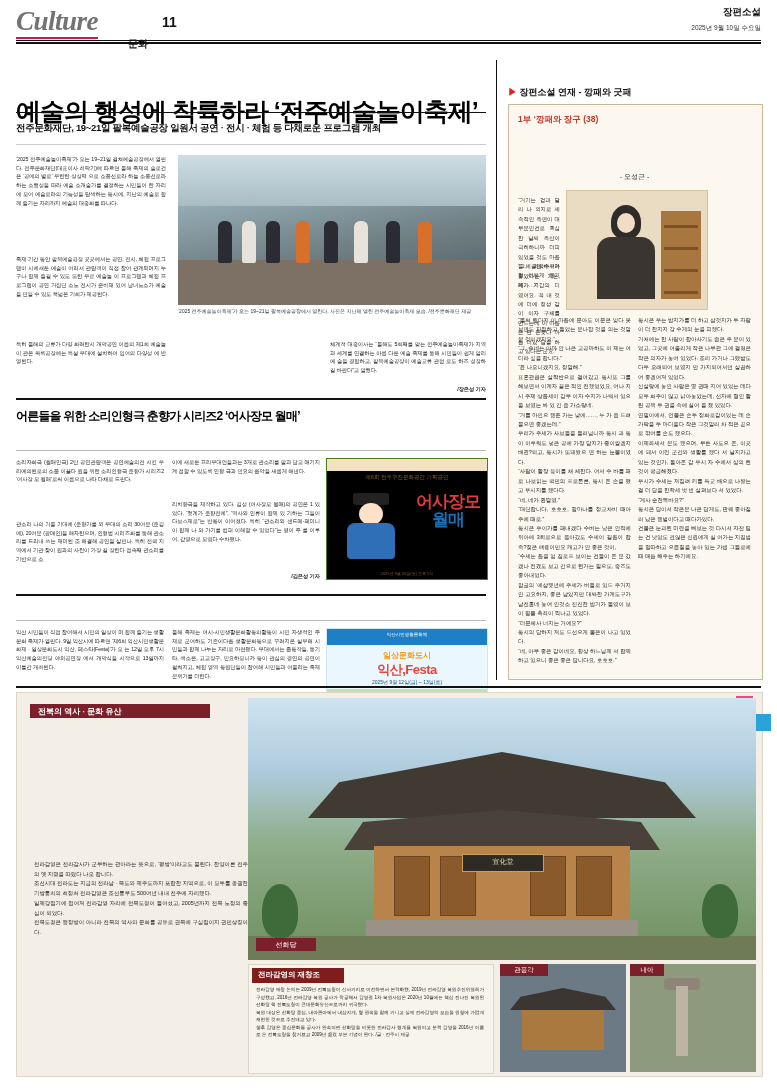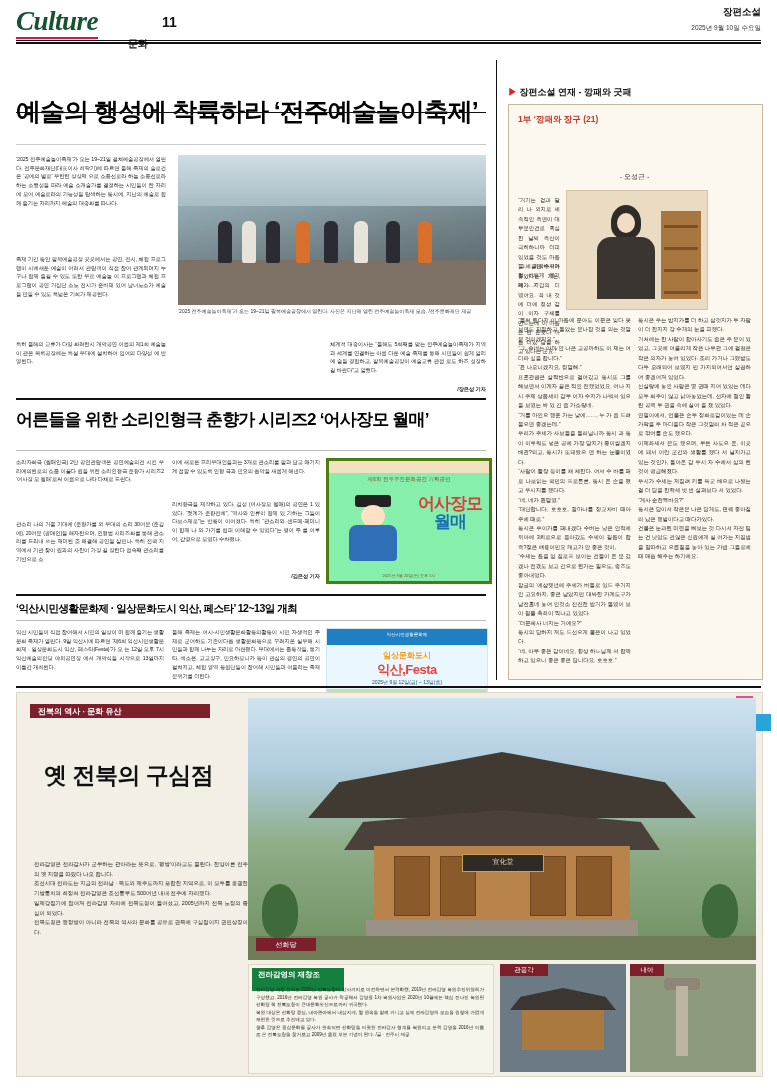--- a/index.html
+++ b/index.html
@@ -12,21 +12,21 @@
     overflow:hidden;
   }
   .page{position:relative;width:777px;height:1091px;}
 
   
   .masthead{position:absolute;left:0;top:0;width:777px;height:46px;}
   .masthead-title{
     position:absolute;left:16px;top:6px;
     font-family:"Liberation Serif", serif;
     font-style:italic;font-weight:bold;font-size:27px;
-    color:#14532d;letter-spacing:-0.5px;
+    color:#737373;letter-spacing:-0.5px;
   }
   .masthead-title .u{border-bottom:2px solid #d4145a;padding-bottom:1px;}
   .masthead-kor{position:absolute;left:128px;top:37px;font-size:10px;font-weight:bold;color:#111;}
   .masthead-pagenum{position:absolute;left:162px;top:14px;font-size:14px;font-weight:bold;color:#111;}
   .masthead-brand{position:absolute;right:16px;top:6px;font-size:9.5px;font-weight:bold;color:#111;}
   .masthead-date{position:absolute;right:16px;top:24px;font-size:6.5px;color:#333;}
   .rule-top{position:absolute;left:16px;top:40px;width:745px;height:1px;background:#111;}
   .rule-top2{position:absolute;left:16px;top:42px;width:745px;height:2px;background:#111;}
 
   
@@ -58,28 +58,28 @@
   .art-photo .fig.o{background:#d8702c;}
   .photo-caption{
     position:absolute;left:178px;top:308px;width:308px;
     font-size:5px;line-height:1.5;color:#333;
   }
 
   
   .rule-s2{position:absolute;left:16px;top:398px;width:470px;height:2px;background:#111;}
   .h2-title{
     position:absolute;left:16px;top:408px;width:470px;
-    font-size:17px;font-weight:bold;letter-spacing:-0.8px;color:#000;
+    font-size:12px;font-weight:bold;letter-spacing:-0.8px;color:#000;
   }
   .h2-sub{position:absolute;left:16px;top:436px;width:470px;font-size:7.5px;font-weight:bold;color:#111;}
   .rule-s2b{position:absolute;left:16px;top:450px;width:470px;height:1px;background:#bbb;}
 
   .poster1{
     position:absolute;left:326px;top:458px;width:160px;height:120px;
-    background:#86efac;border:3px solid #4d7c0f;overflow:hidden;
+    background:#000000;border:1px solid #4d7c0f;overflow:hidden;
   }
   .poster1 .ptop{position:absolute;left:0;top:0;width:100%;height:12px;background:#f2e2c2;}
   .poster1 .ptitle{position:absolute;left:0;top:15px;width:100%;text-align:center;font-size:5.5px;color:#8a5a2b;}
   .poster1 .pbig{position:absolute;left:86px;top:34px;width:70px;text-align:center;font-size:17px;font-weight:bold;color:#e03a3a;line-height:1;letter-spacing:-1px;}
   .poster1 .pbig2{position:absolute;left:86px;top:52px;width:70px;text-align:center;font-size:17px;font-weight:bold;color:#1a6fb5;line-height:1;letter-spacing:-1px;}
   .poster1 .pchar{position:absolute;left:14px;top:34px;width:60px;height:68px;}
   .poster1 .hat{position:absolute;left:12px;top:0;width:36px;height:12px;background:#222;border-radius:3px;}
   .poster1 .face{position:absolute;left:18px;top:10px;width:24px;height:22px;background:#ffe1c7;border-radius:50%;}
   .poster1 .robe{position:absolute;left:6px;top:30px;width:48px;height:36px;background:#2e6fb7;border-radius:8px 8px 4px 4px;}
   .poster1 .pfoot{position:absolute;left:0;bottom:3px;width:100%;text-align:center;font-size:4px;color:#7a5a33;}
@@ -155,21 +155,21 @@
   .hero .hall .door{position:absolute;top:10px;width:34px;height:58px;background:#8a5a2a;border:1px solid #6d4420;}
   .hero .plaque{position:absolute;left:214px;top:156px;width:80px;height:16px;background:#2e2a25;border:1px solid #c7a05a;}
   .hero .plaque span{position:absolute;left:0;top:2px;width:100%;text-align:center;font-size:7px;color:#e8d9a8;}
   .hero .stair{position:absolute;left:118px;top:222px;width:272px;height:16px;background:#9b9287;}
   .hero .yard{position:absolute;left:0;top:238px;width:100%;height:24px;background:#6f7a57;}
   .hero .tree{position:absolute;bottom:22px;width:36px;height:54px;background:#3f6a3a;border-radius:50% 50% 40% 40%;}
   .hero-cap{position:absolute;left:256px;top:938px;width:60px;height:13px;background:#7b1f2b;}
   .hero-cap span{position:absolute;left:0;top:2px;width:100%;text-align:center;font-size:7px;color:#fff;}
 
   .sub1{position:absolute;left:248px;top:964px;width:244px;height:108px;background:#f7f4ec;border:1px solid #ded6c6;}
-  .sub1-tag{position:absolute;left:252px;top:968px;width:92px;height:23px;background:#15803d;}
+  .sub1-tag{position:absolute;left:252px;top:968px;width:92px;height:15px;background:#7f1d1d;}
   .sub1-tag span{position:absolute;left:6px;top:2px;font-size:7.5px;font-weight:bold;color:#fff;}
   .sub1-body{position:absolute;left:256px;top:986px;width:228px;font-size:4.6px;line-height:1.65;color:#222;text-align:justify;}
 
   .sub2{position:absolute;left:500px;top:964px;width:126px;height:108px;background:#6c7a86;overflow:hidden;}
   .sub3{position:absolute;left:630px;top:964px;width:126px;height:108px;background:#8d9a7e;overflow:hidden;}
   .thumb-tag{position:absolute;height:12px;background:#7b1f2b;}
   .thumb-tag span{position:absolute;left:0;top:2px;width:100%;text-align:center;font-size:6.5px;color:#fff;}
   .t2tag{left:500px;top:964px;width:48px;}
   .t3tag{left:630px;top:964px;width:34px;}
   .sub2 .r{position:absolute;left:10px;top:24px;width:106px;height:22px;background:#3b3631;clip-path:polygon(0% 100%,10% 40%,50% 0%,90% 40%,100% 100%);}
@@ -187,20 +187,21 @@
     <div class="masthead-kor">문화</div>
     <div class="masthead-pagenum">11</div>
     <div class="masthead-brand">장편소설</div>
     <div class="masthead-date">2025년 9월 10일 수요일</div>
   </div>
   <div class="rule-top"></div>
   <div class="rule-top2"></div>
 
   <div class="lead-headline">예술의 행성에 착륙하라  ‘전주예술놀이축제’</div>
   <div class="rule-lead"></div>
+  <div class="lead-sub">전주문화재단, 19~21일 팔복예술공장 일원서 공연 · 전시 · 체험 등 다채로운 프로그램 개최</div>
   <div class="rule-lead2"></div>
 
   <div class="col body-text" style="left:16px;top:155px;width:150px;">‘2025 전주예술놀이축제’가 오는 19~21일 걸쳐예술공장에서 열린다. 전주문화재단(대표이사 최락기)에 따르면 올해 축제의 슬로건은 ‘공에의 별로’ 무한한 상상력 으로 소풍선로라 하늘 소풍선로라 하는 소행성을 따라 예술 소개술가를 결정하는 시민들이 한 자리에 모여 예술로라의 기능성을 탐색하는 동시에, 지난의 예술로 함께 즐기는 자리까지 예술의 대중화를 따나다.</div>
   <div class="col body-text" style="left:16px;top:255px;width:150px;">축제 기간 동안 팔복예술공장 곳곳에서는 공연, 전시, 체험 프로그램이 시에새운 예술이 여러서 관람객이 직접 참여 관계되며지 누구나 함께 즐길 수 있도 또한 무료 예술놀 이 프로그램과 체험 프로그램이 공연 거집단 소노 전시가 준비돼 있어 남녀노소가 예술을 만들 수 있도 폭넓은 기회가 제공된다.</div>
   <div class="col body-text" style="left:16px;top:340px;width:150px;">특히 올해의 교류가 다양 화려한시 개막공연 이름의 제1회 예술놀이 관은 목록공장에는 특설 무대에 설치하여 입어의 다양성 에 반영된다.</div>
   <div class="col body-text" style="left:330px;top:340px;width:156px;">체계적 대중이사는 “올해도 5회째를 맞는 전주예술놀이축제가 지역과 세계를 연결하는 아름 다운 예술 축제를 통해 시민들이 쉽게 알리 예 술을 경험하고, 팔복예술공장이 예술교류 관점 로도 하즈 성장하길 바란다”고 말했다.</div>
   <div class="col body-text" style="left:330px;top:385px;width:156px;text-align:right;font-weight:bold;">/장은성 기자</div>
 
   <div class="art-photo">
     <div class="sky"></div>
@@ -233,41 +234,40 @@
       <div class="hat"></div>
         <div class="face"></div>
         <div class="robe"></div>
     </div>
     <div class="pbig">어사장모</div>
     <div class="pbig2">월매</div>
     <div class="pfoot">2025년 9월 20일(토) 오후 5시</div>
   </div>
 
   <div class="rule-s3"></div>
-  <div class="h3-title">‘익산시민생활문화제 · 일상문화도시 익산, 페스타’ 12~13일 개최</div>
   <div class="rule-s3b"></div>
   <div class="col body-text" style="left:16px;top:628px;width:148px;">익산 시민들이 직접 참여해서 시민의 일상이 머 함께 즐기는 생활문화 축제가 열린다. 9일 익산시에 따르면 ‘제6회 익산시민생활문 화제 · 일상문화도시 익산, 페스타(Festa)’가 오 는 12일 오후 7시 익산예술의전당 야외공연장 에서 개막식을 시작으로 13일까지 이틀간 개최된다.</div>
   <div class="col body-text" style="left:172px;top:628px;width:148px;">올해 축제는 여시-시민생활문화활동의활동이 시민 자생적인 주제로 군여하도 기존이다음 생활문화동으로 꾸려지은 실부해 시민들과 함께 나누는 자리로 마련됐다. 무대에서는 춤동작들, 통기타, 색소폰, 고고장구, 민요하모니카 등이 관심의 경연의 공연이 펼쳐지고, 체험 영역 동원단들이 참여해 시민들과 어울리는 축제 분위기를 더한다.</div>
   <div class="col body-text" style="left:172px;top:706px;width:148px;">현장에서는 공예 화예도, 서예, 캘리그라피, 한지, 규피아 회화 인형이 등 관심 1 체험 부스 가 운영돼 나누어느 누구나 접근 수 있는 다채 로운 프로그램이 진행된다.</div>
 
   <div class="poster2">
     <div class="band"></div>
     <div class="bandtxt">익산시민생활문화제</div>
     <div class="t1">일상문화도시</div>
     <div class="t2">익산,Festa</div>
     <div class="t3">2025년 9월 12일(금) ~ 13일(토)</div>
     <div class="scene"></div>
     <div class="foot"></div>
     <div class="foottxt">익산예술의전당 야외공연장 · 익산시 / 익산문화재단</div>
   </div>
 
   <div class="vrule"></div>
   <div class="novel-flag"><span class="tri">▶</span> <span>장편소설 연재 - 깡패와 굿패</span></div>
   <div class="novel-box"></div>
-  <div class="novel-part">1부 ‘깡패와 장구 (21)</div>
+  <div class="novel-part">1부 ‘깡패와 장구 (38)</div>
   <div class="novel-author">- 오성근 -</div>
 
   <div class="novel-illus">
     <div class="shelf">
         <i style="top:14px;"></i>
         <i style="top:36px;"></i>
         <i style="top:58px;"></i>
         <i style="top:80px;"></i>
       </div>
     <div class="nun-head"></div>
@@ -309,21 +309,20 @@
   <div class="rule-bot"></div>
   <div class="feature"></div>
   <div class="feat-tag">
       <span>전북의 역사 · 문화 유산</span>
     </div>
   <div class="camp-label">전주매일 캠페인</div>
   <div class="sw sw1"></div>
   <div class="sw sw2"></div>
   <div class="sw sw3"></div>
 
-  <div class="feat-title">옛 전북의 구심점</div>
   <div class="feat-body" style="white-space:pre-line;">전라감영은 전라감사가 군무하는 관아라는 뜻으로, ‘평방’이라고도 불린다. 한양이른 전주의 옛 지명을 따랐다 나오 합니다.
 조선시대 전라도는 지금의 전라남 · 북도와 제주도까지 포함한 지역으로, 이 모두를 총괄한 기방통치의 최정처 전라감영은 조선통부도 500여년 내내 전주에 자리했다.
 일제강점기에 접어져 전라감영 자리에 전북도청이 들어섰고, 2005년까지 전북 노정의 중심이 되었다.
 전북도청은 행정방이 아니라 전북의 역사와 문화를 공유로 권북에 구심점이지 권민상징이다.</div>
 
   <div class="hero">
     <div class="roof"></div>
     <div class="roof2"></div>
     <div class="hall">
       <div class="door" style="left:20px;"></div>

